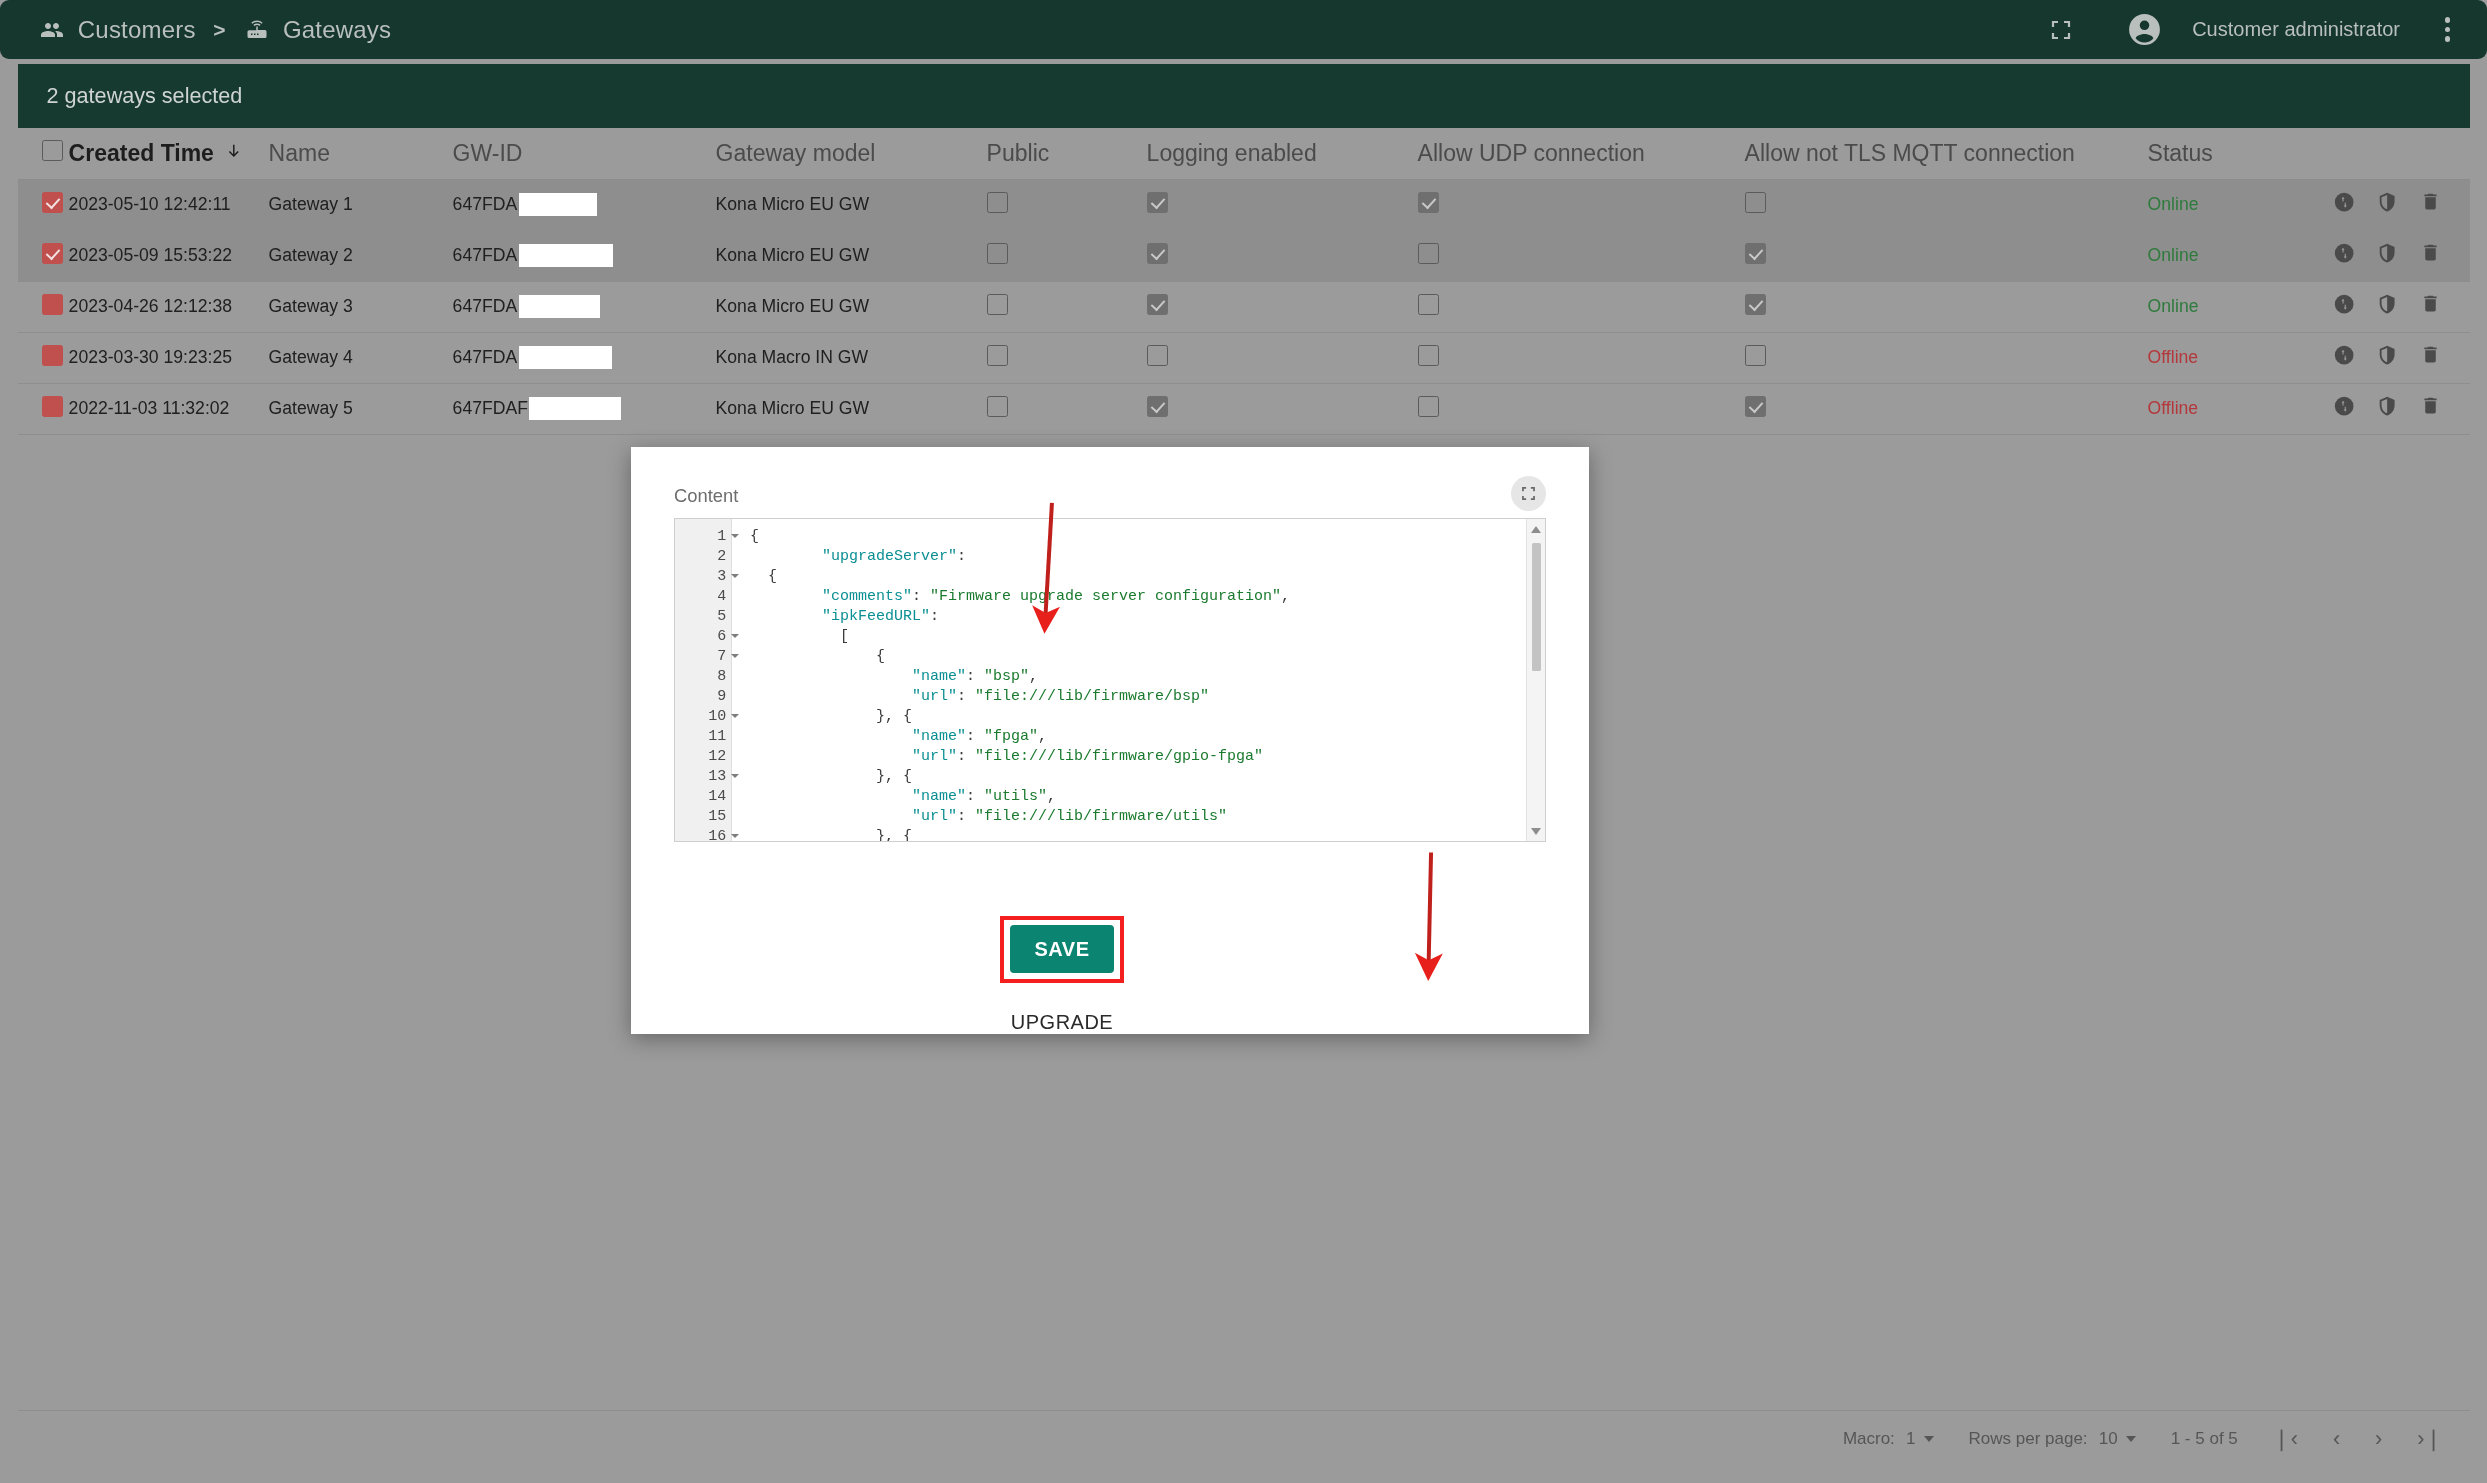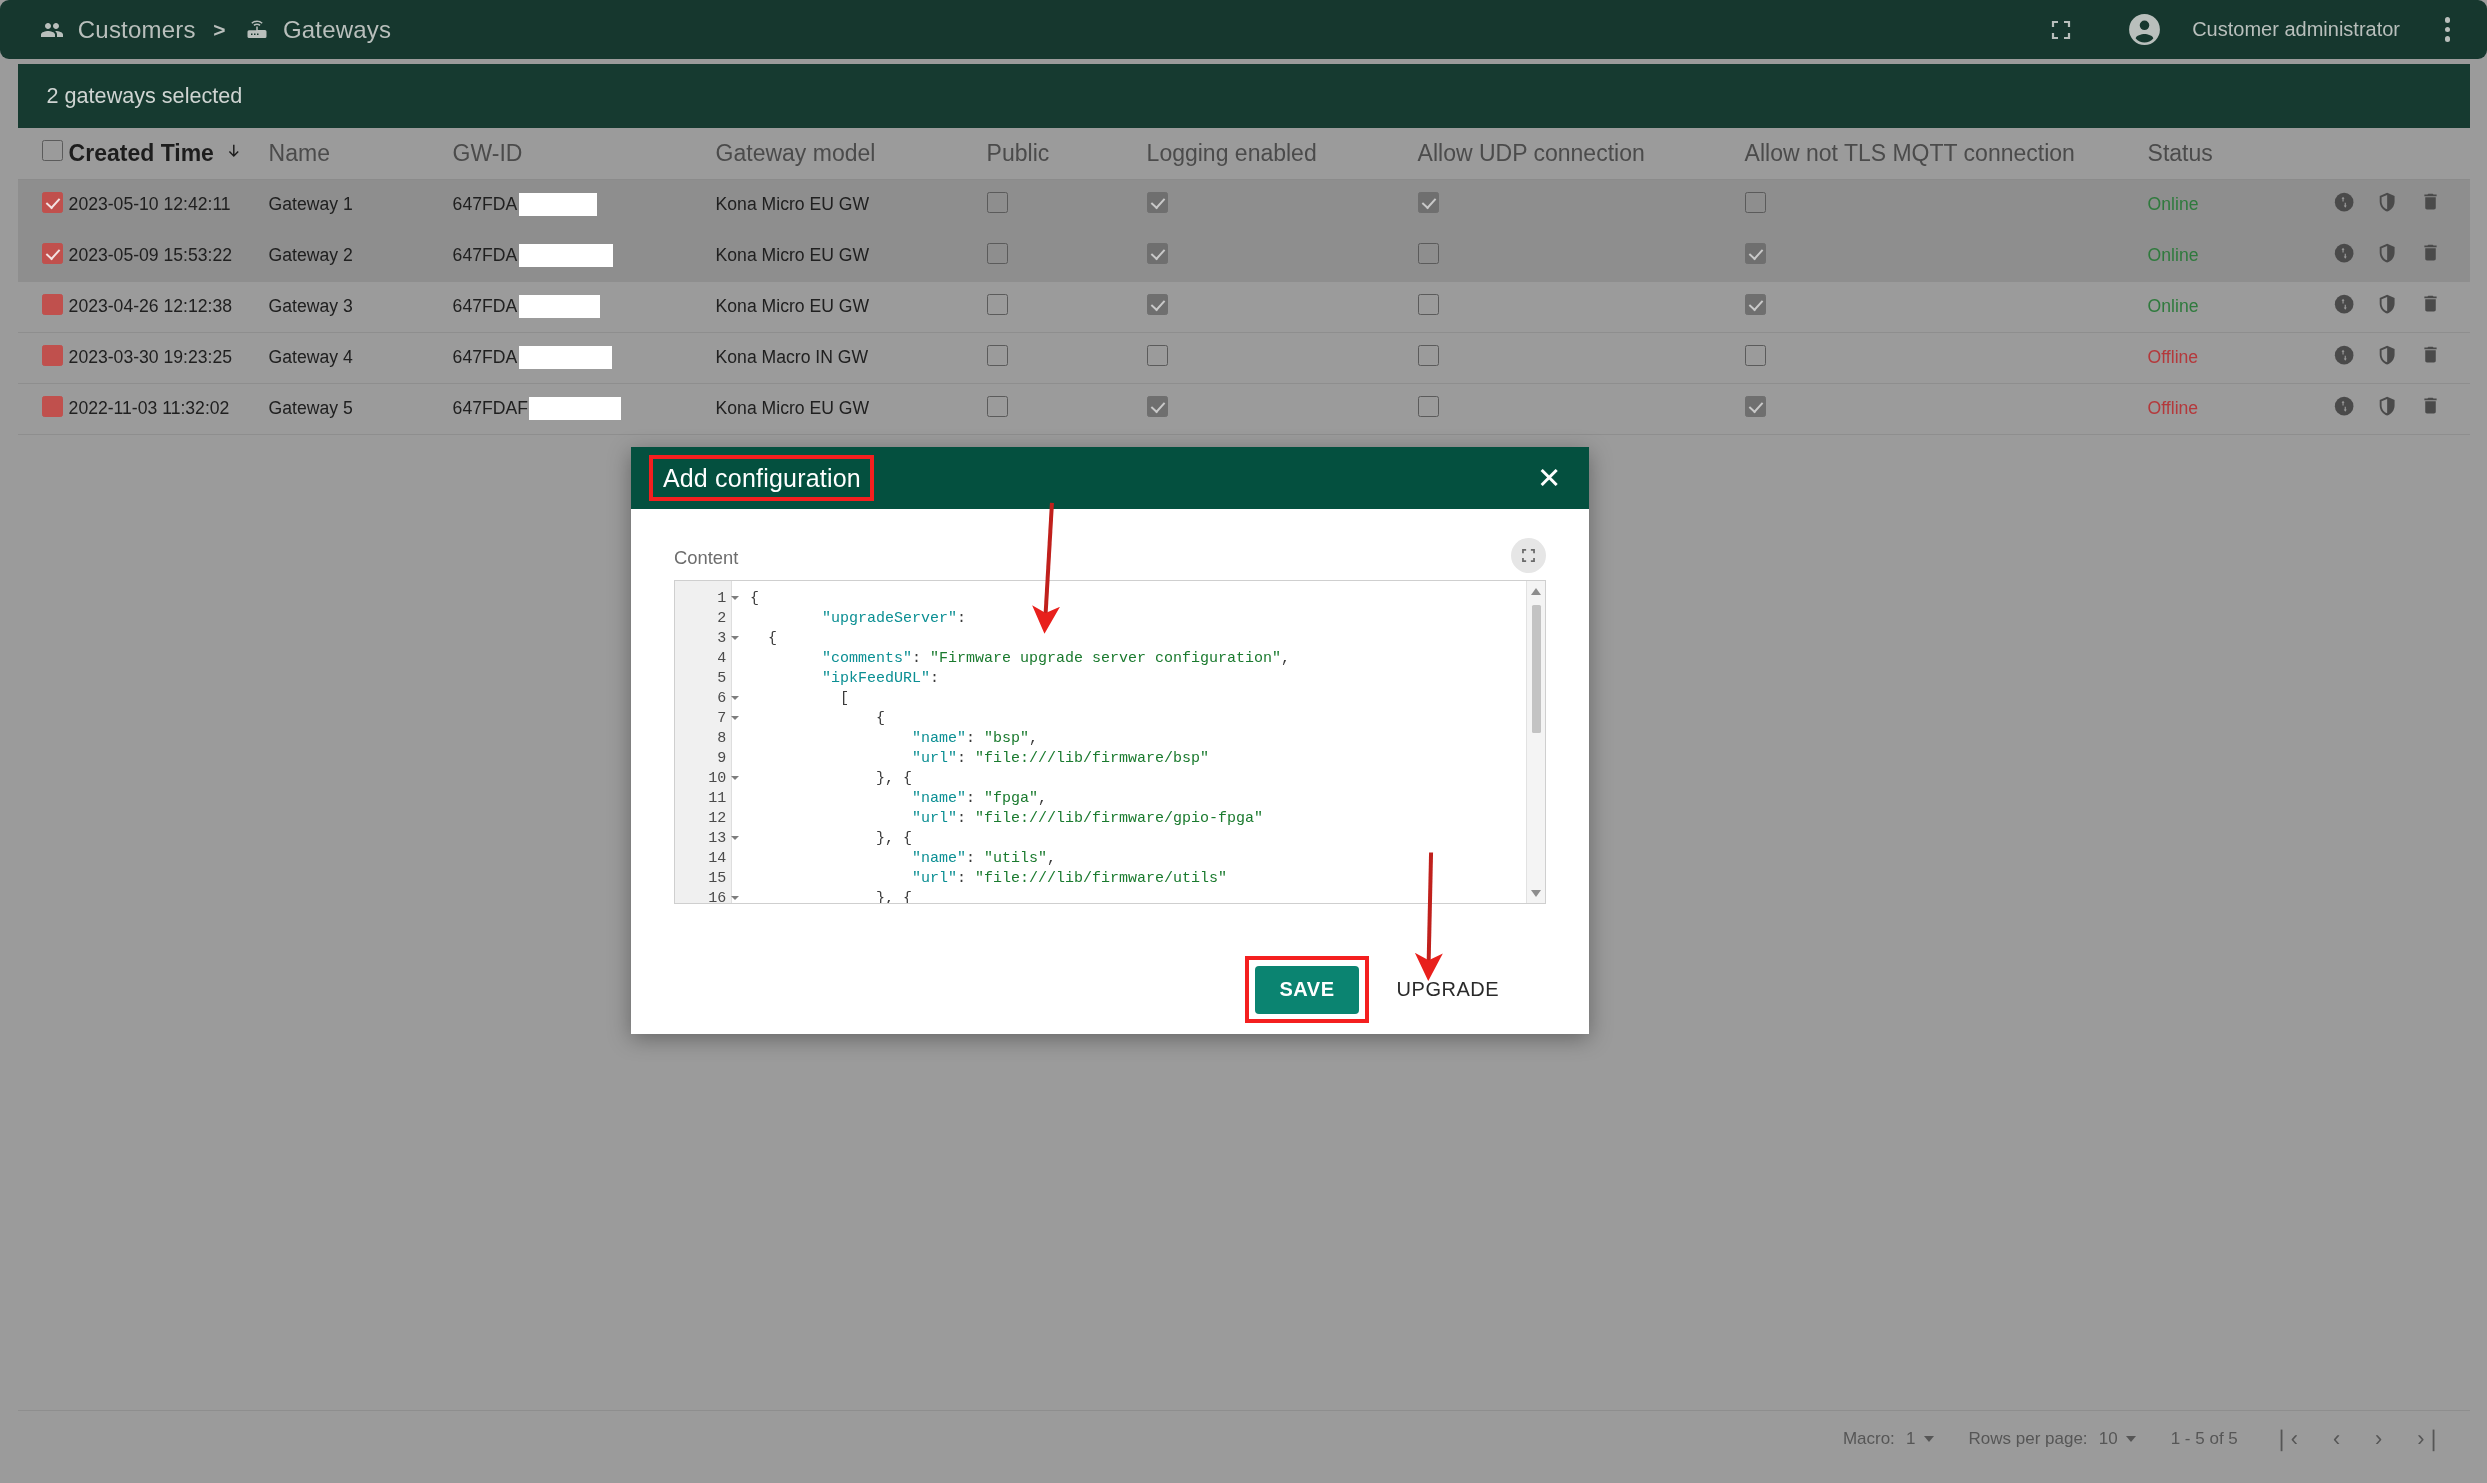--- a/index.html
+++ b/index.html
@@ -197,23 +197,23 @@
     position: absolute; left: 4px; width: 0; height: 0;
     border-left: 5.6px solid transparent; border-right: 5.6px solid transparent;
   }
   .vscroll .up { top: 6.4px; border-bottom: 7.2px solid #8d8d8d; }
   .vscroll .dn { bottom: 6.4px; border-top: 7.2px solid #8d8d8d; }
   .vscroll .thumb {
     position: absolute; left: 4.8px; top: 24px; width: 8.8px; height: 128px;
     background: #c3c3c3; border-radius: 1.6px;
   }
   .modal-foot {
-    position: absolute; left: 6px; bottom: 0; width: 100%; height: 89px;
+    position: absolute; left: 0; bottom: 0; width: 100%; height: 89px;
     display: flex; align-items: center; justify-content: flex-end;
-    padding-right: 96px; gap: 32px;
+    padding-right: 96px; gap: 32px; flex-direction: column;
   }
   .btn-save {
     background: #0b8471; color: #ffffff; border: none; border-radius: 4px;
     font-family: "Liberation Sans", sans-serif;
     font-size: 20px; font-weight: bold; letter-spacing: 0.5px;
     width: 104px; height: 48px; cursor: pointer;
   }
   .save-hl { padding: 5.6px; outline: 4.8px solid #f41f1f; display: inline-block; }
   .btn-cancel {
     background: transparent; border: none; color: #2a2a2a;
@@ -473,24 +473,20 @@
   <span class="pg-nav">
     <span>❘‹</span>
     <span>‹</span>
     <span>›</span>
     <span>›❘</span>
   </span>
 </div>
 
 <div class="modal-backdrop"></div>
 <div class="modal">
-  <div class="modal-head">
-    <div class="modal-title hl-box">Add configuration</div>
-    <div class="modal-close">✕</div>
-  </div>
   <div class="modal-body">
     <div class="content-label">Content</div>
     <div class="expand-btn">
       <svg width="19" height="19" viewBox="0 0 24 24" fill="none" stroke="#6a6a6a" stroke-width="2.2">
         <path d="M5 9V5h4M19 9V5h-4M5 15v4h4M19 15v4h-4"></path>
       </svg>
     </div>
     <div class="editor">
       <div class="gutter" id="gutter">
           <div>1<span class="fold"></span></div>

